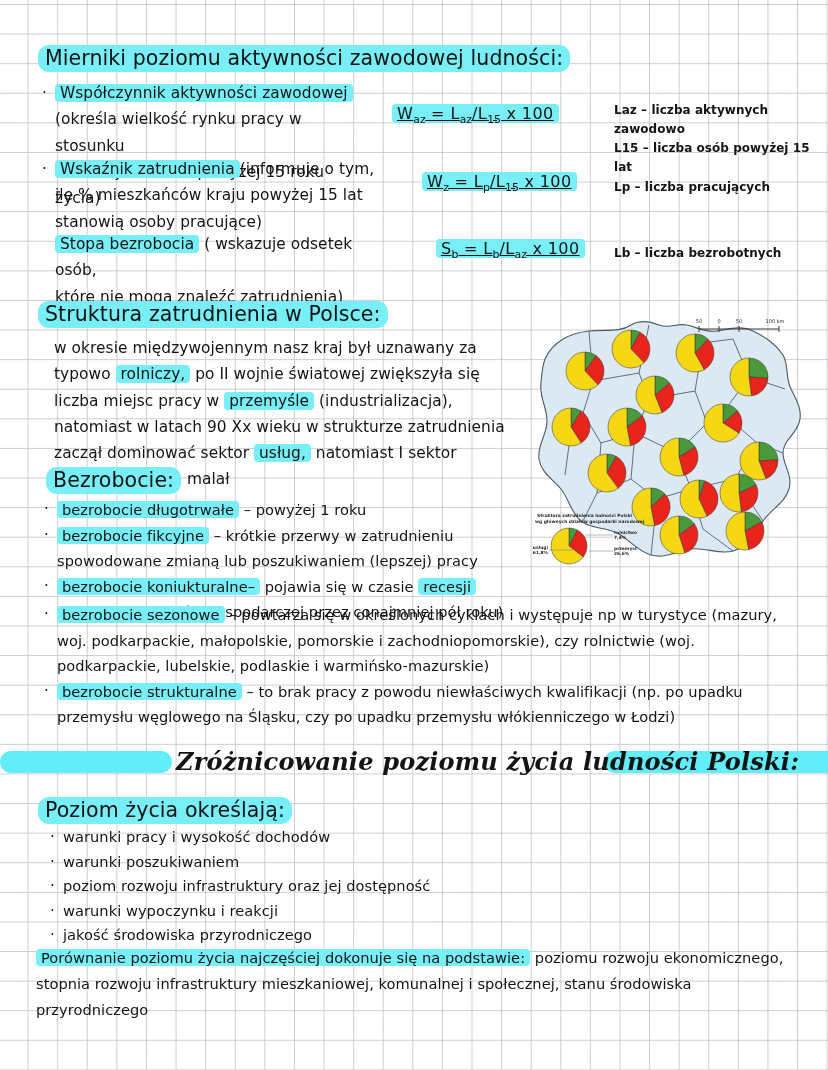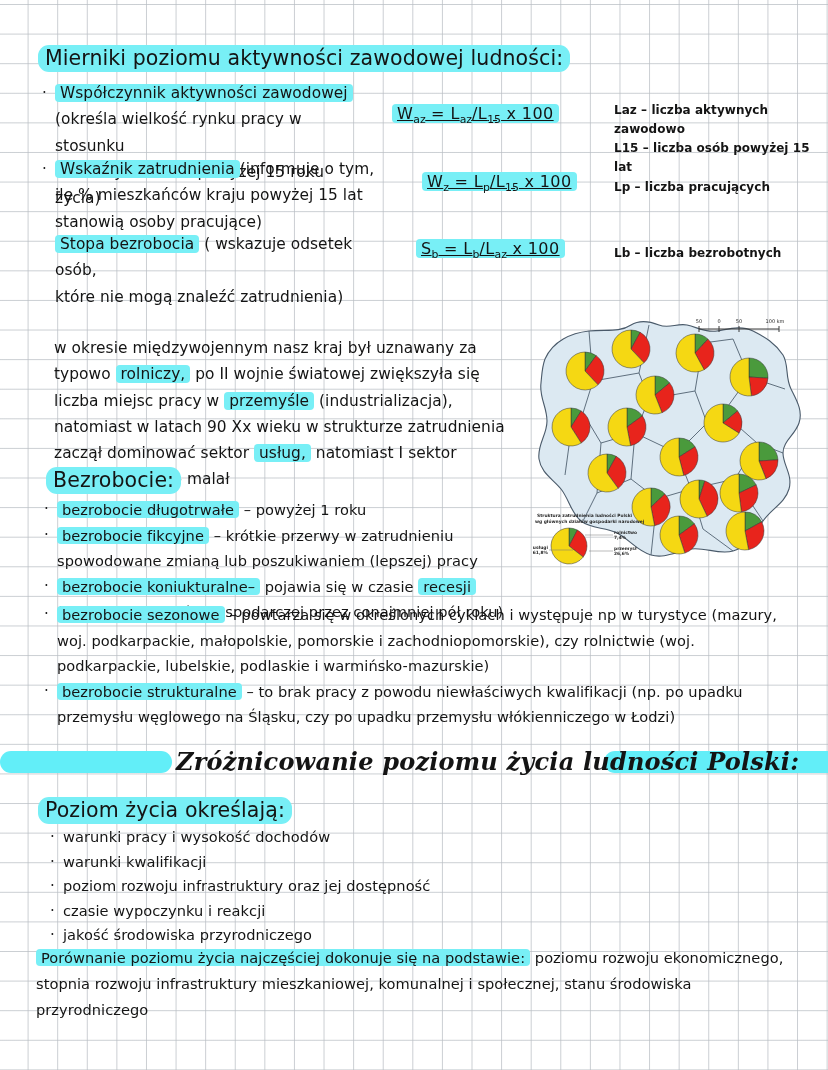--- a/index.html
+++ b/index.html
@@ -138,27 +138,30 @@
     <div class="nodot">
       <span class="hl">Stopa bezrobocia</span>
       <span>( wskazuje odsetek osób,</span><br>
       <span>które nie mogą znaleźć zatrudnienia)</span>
     </div>
   </div>
 
   <div class="blk legend" style="left:614px;top:178px;width:215px;">
     <div>Lp – liczba pracujących</div>
   </div>
-  <div class="blk formula" style="left:368px;top:239px;padding-left:48px;">
+  <div class="blk formula" style="left:388px;top:239px;padding-left:48px;">
     <span class="hl">S<sub>b</sub> = L<sub>b</sub>/L<sub>az</sub> x 100</span>
   </div>
   <div class="blk legend" style="left:614px;top:244px;width:215px;">
     <div>Lb – liczba bezrobotnych</div>
   </div>
 
+  <div class="blk h1" style="left:38px;top:302px;">
+    <span class="hl">Struktura zatrudnienia w Polsce:</span>
+  </div>
   <div class="blk body" style="left:54px;top:335px;width:458px;">
     <span>w okresie międzywojennym nasz kraj był uznawany za typowo </span><span class="hl">rolniczy,</span><span> po II wojnie światowej zwiększyła się liczba miejsc pracy w </span><span class="hl">przemyśle</span><span> (industrializacja), natomiast w latach 90 Xx wieku w strukturze zatrudnienia zaczął dominować sektor </span><span class="hl">usług,</span><span> natomiast I sektor gospodarki stale malał</span>
   </div>
 
   <div id="map">
     <svg viewBox="0 0 288 270" xmlns="http://www.w3.org/2000/svg">
       <defs>
         <clipPath id="pl">
             <path d="M18,56 C26,38 44,30 62,28 C78,26 92,30 104,22 C112,17 122,18 132,22
           C142,26 150,20 160,22 C170,24 178,30 190,28 C202,26 214,22 226,28 C238,34 248,40 256,52
@@ -304,23 +307,23 @@
     <div class="bar" id="bar-right"></div>
     <div id="banner-title">Zróżnicowanie poziomu życia ludności Polski:</div>
   </div>
 
   <div class="blk h1" style="left:38px;top:798px;">
     <span class="hl">Poziom życia określają:</span>
   </div>
   <div class="blk body sm" style="left:48px;top:825px;width:420px;line-height:24.6px;">
     <ul class="bl">
       <li><span class="dot">·</span><span>warunki pracy i wysokość dochodów</span></li>
-      <li><span class="dot">·</span><span>warunki kwalifikacji</span></li>
+      <li><span class="dot">·</span><span>warunki poszukiwaniem</span></li>
       <li><span class="dot">·</span><span>poziom rozwoju infrastruktury oraz jej dostępność</span></li>
-      <li><span class="dot">·</span><span>czasie wypoczynku i reakcji</span></li>
+      <li><span class="dot">·</span><span>warunki wypoczynku i reakcji</span></li>
       <li><span class="dot">·</span><span>jakość środowiska przyrodniczego</span></li>
     </ul>
   </div>
 
   <div class="blk body sm" style="left:36px;top:945px;width:760px;line-height:26px;">
     <span class="hl">Porównanie poziomu życia najczęściej dokonuje się na podstawie:</span><span> poziomu rozwoju ekonomicznego, stopnia rozwoju infrastruktury mieszkaniowej, komunalnej i społecznej, stanu środowiska przyrodniczego</span>
   </div>
 
 </div>
 

